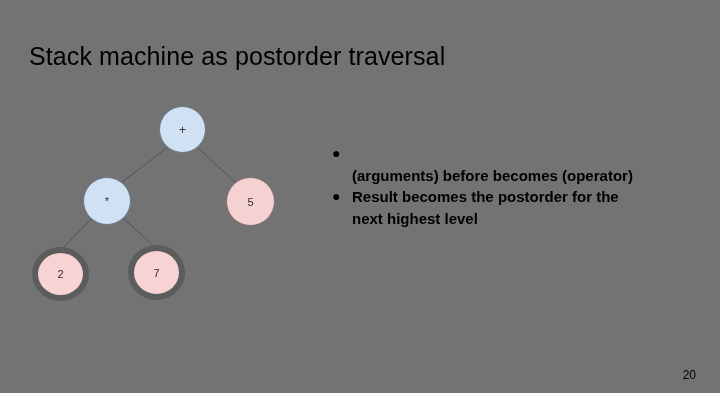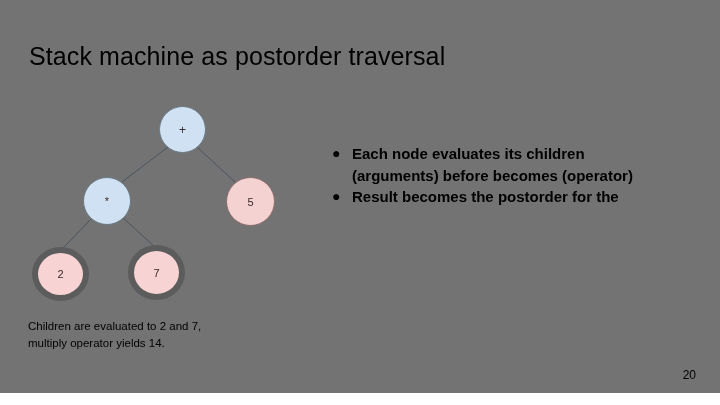--- a/index.html
+++ b/index.html
@@ -174,34 +174,31 @@
       <span>7</span>
     </div>
 
   </div>
 
   <div id="bullets">
 
     <div class="bullet-row">
       <span class="bullet-dot">●</span>
       <span class="bullet-text">
-        <span>Each node evaluates its children</span><br>
+        <br>
         <span>(arguments) before becomes (operator)</span>
       </span>
     </div>
 
     <div class="bullet-row">
       <span class="bullet-dot">●</span>
       <span class="bullet-text">
         <span>Result becomes the postorder for the</span><br>
+        <span>next highest level</span>
       </span>
     </div>
 
   </div>
 
-  <div id="caption">
-    <span>Children are evaluated to 2 and 7,</span><br>
-    <span>multiply operator yields 14.</span>
-  </div>
 
   <div id="page-number">20</div>
 
 </div>
 
 </body></html>

